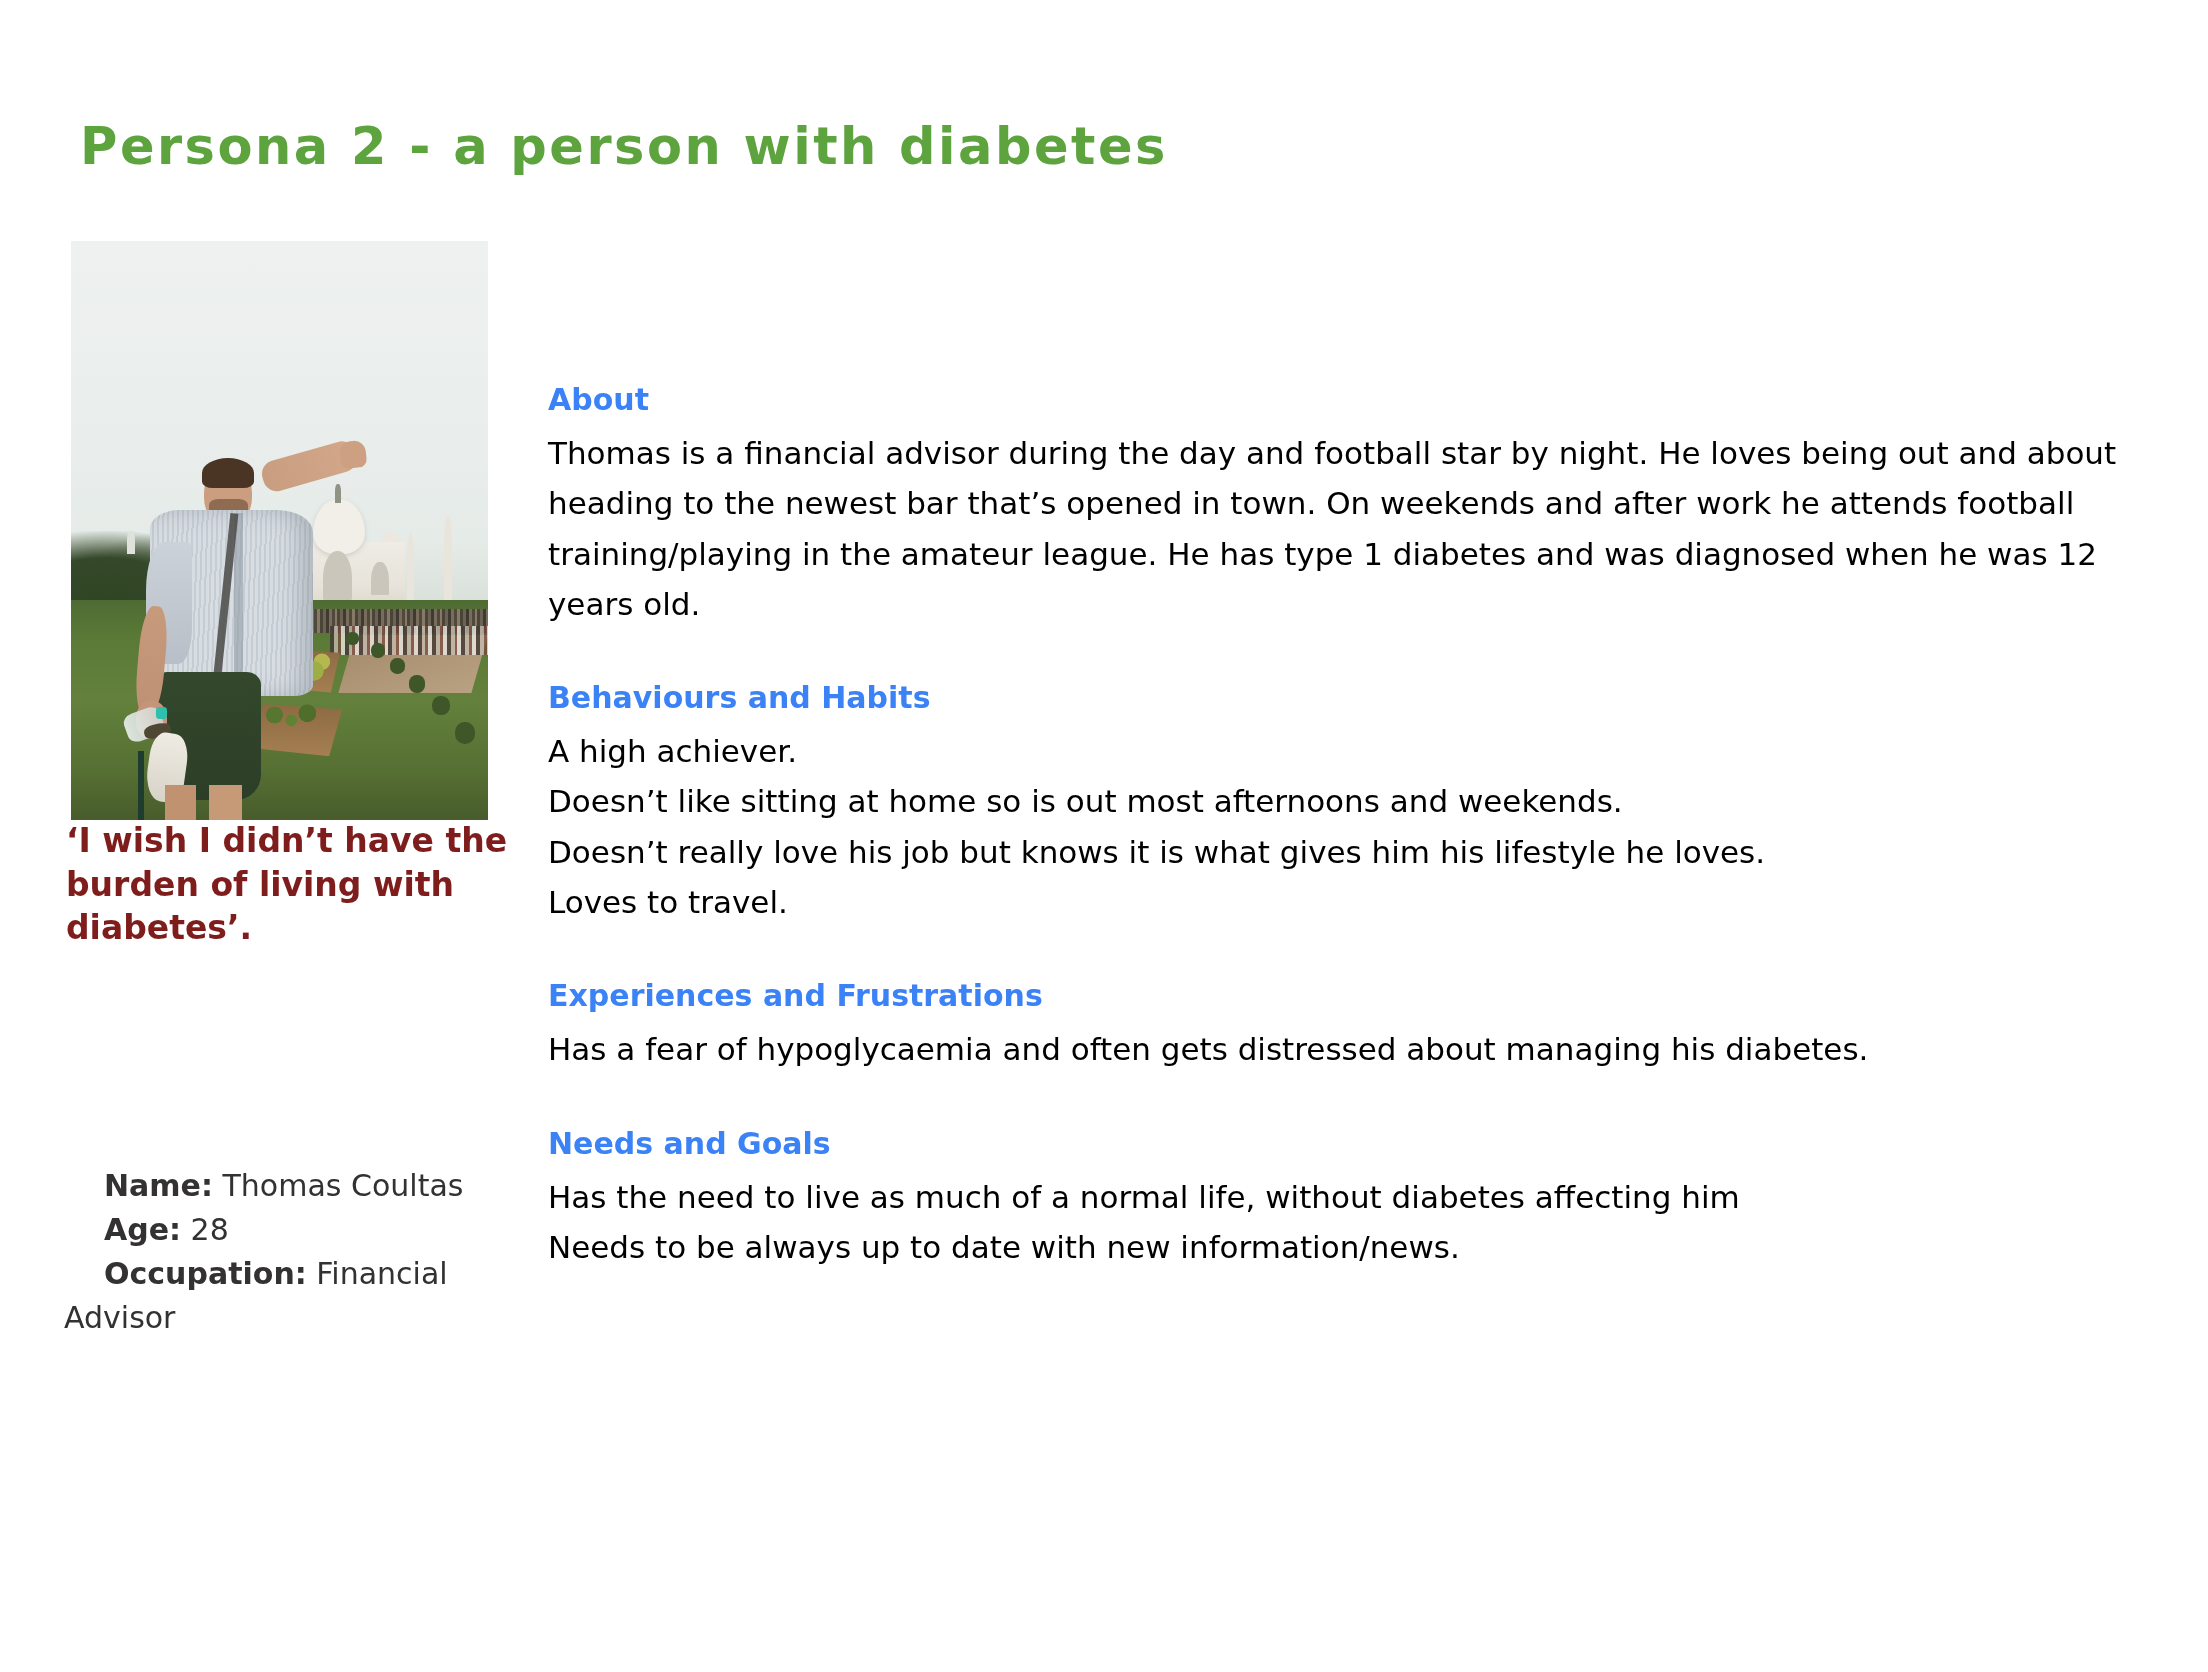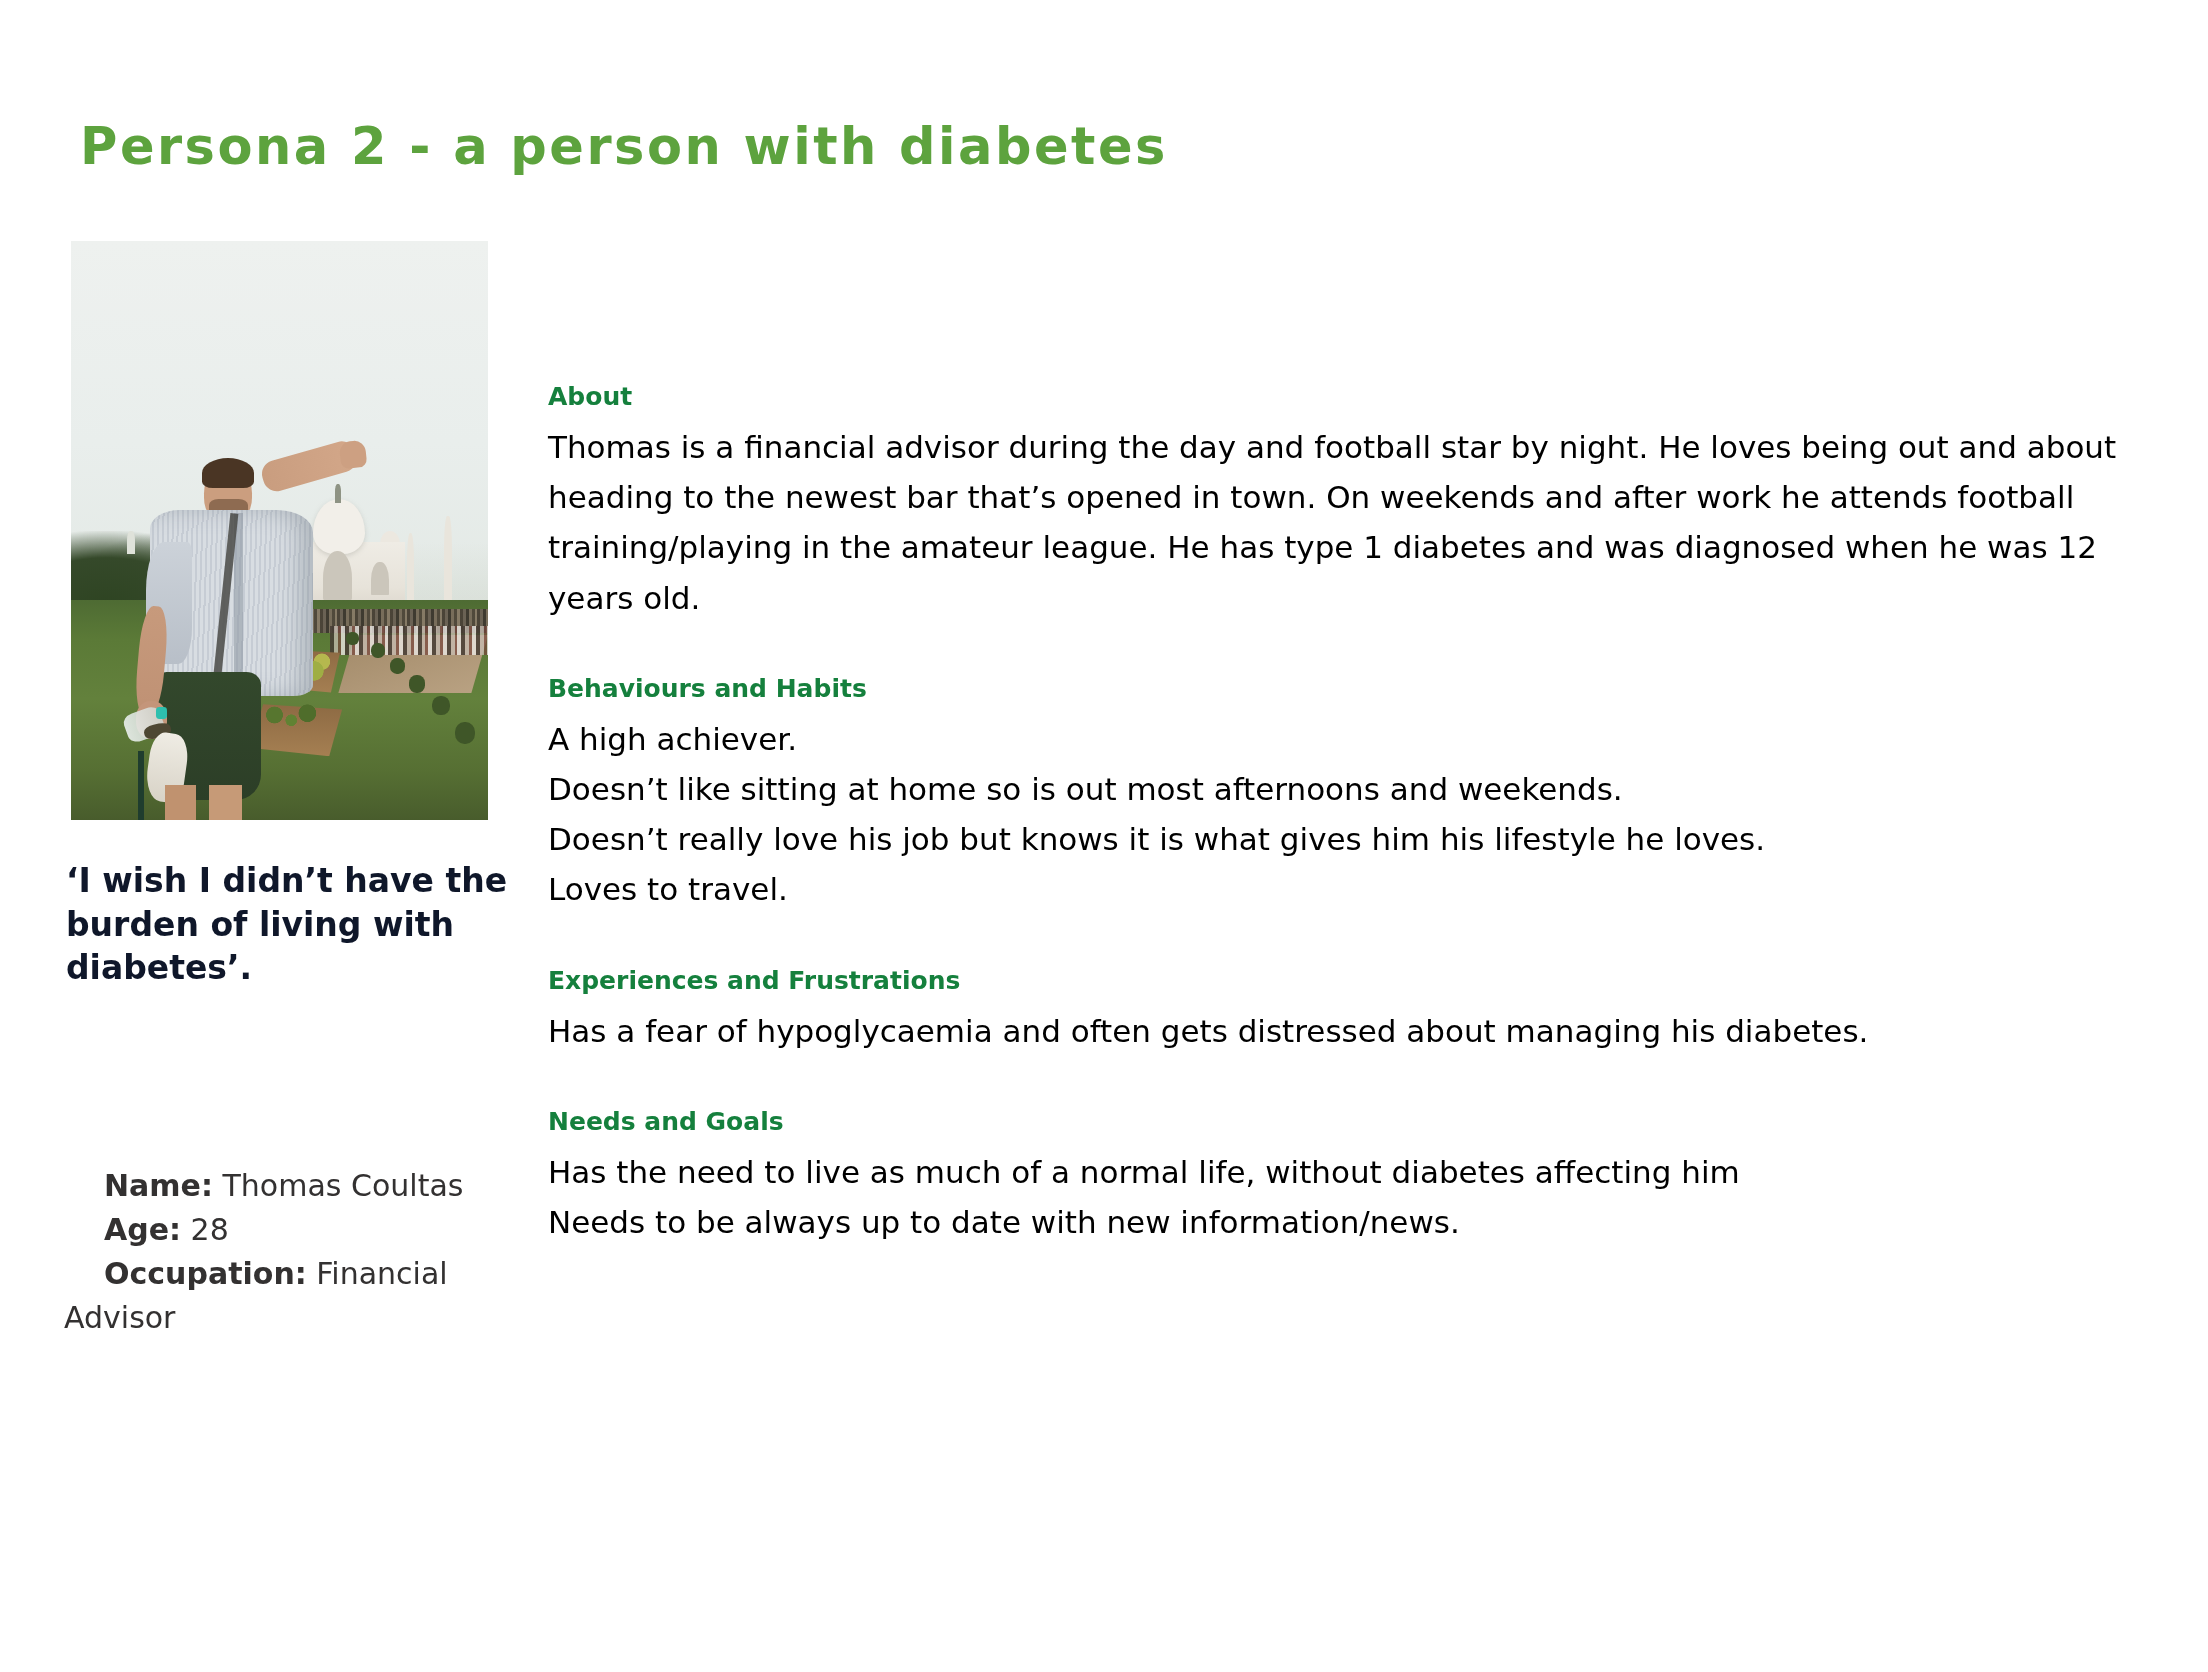--- a/index.html
+++ b/index.html
@@ -401,27 +401,27 @@
     top: 88%;
     width: 1.4%;
     height: 12%;
     background: #1f3d2e;
   }
 
   
   .quote {
     position: absolute;
     left: 66px;
-    top: 859px;
+    top: 819px;
     width: 446px;
     font-family: "DejaVu Sans", sans-serif;
     font-weight: bold;
     font-size: 33px;
     line-height: 1.32;
-    color: #0f172a;
+    color: #7f1d1d;
   }
 
   
   .meta {
     position: absolute;
     left: 64px;
     top: 1164px;
     width: 456px;
     font-size: 30px;
     line-height: 1.47;
@@ -436,23 +436,23 @@
     left: 548px;
     top: 381px;
     width: 1621px;
   }
   .sect { margin-bottom: 50px; }
   .sect:last-child { margin-bottom: 0; }
   .sect h3 {
     margin: 0 0 9.7px 0;
     font-family: "DejaVu Sans", sans-serif;
     font-weight: bold;
-    font-size: 25px;
+    font-size: 30px;
     line-height: 1.25;
-    color: #15803d;
+    color: #3b82f6;
   }
   .sect p {
     margin: 0;
     font-size: 31px;
     line-height: 1.62;
     color: #000000;
   }
   .sect p.lines span { display: block; }
 </style>
 </head>

